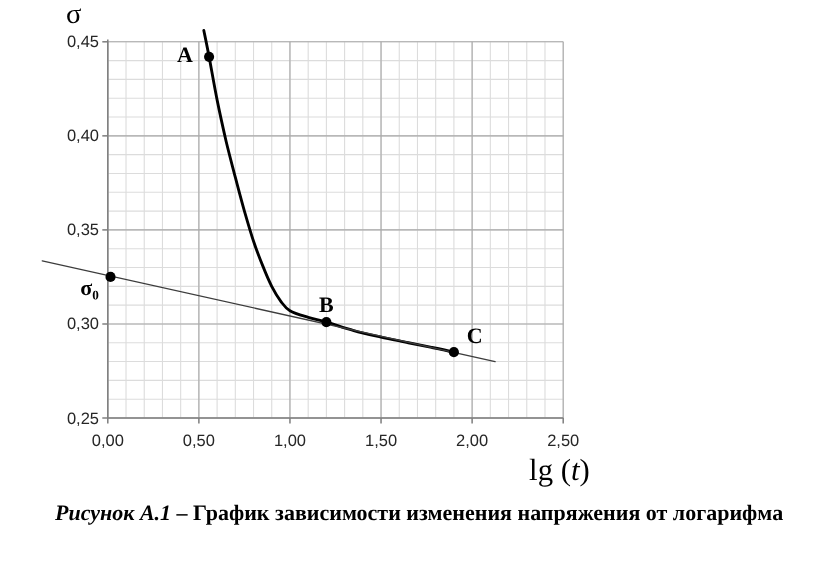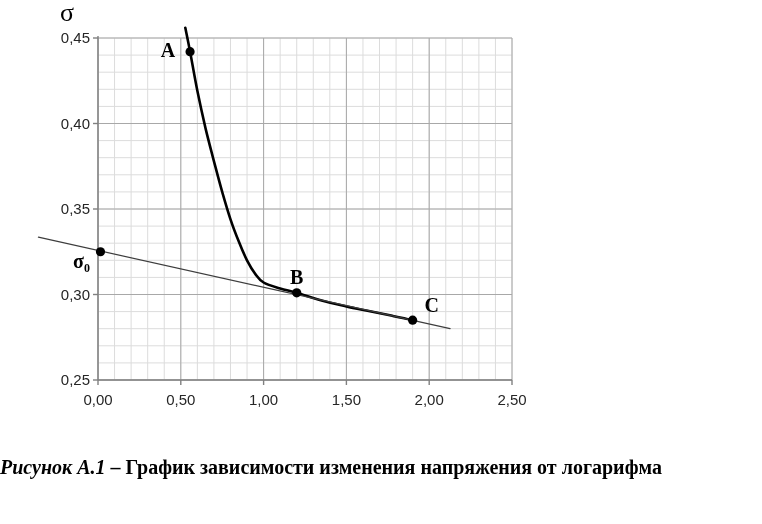--- a/index.html
+++ b/index.html
@@ -23,20 +23,21 @@
     font-family:"Liberation Serif","DejaVu Serif",serif;
     font-size:20px;font-weight:bold;fill:#000;
   }
   .x-axis-label{
     position:absolute;left:481px;top:412px;
     font-size:28px;color:#000;
   }
   .x-axis-label .var{font-style:italic;}
   .figure-caption{
     position:absolute;left:0;top:448px;width:762px;
+    text-align:center;
     font-size:20px;font-weight:bold;color:#000;
     line-height:38px;
   }
   .figure-caption .prefix{font-style:italic;}
 </style>
 </head>
 <body>
 
 <div class="page">
 
@@ -130,18 +131,19 @@
       <circle cx="190.0736" cy="51.680000000000014" r="4.6" fill="#000000"></circle>
       <text x="168.0736" y="56.680000000000014" text-anchor="middle" class="marker-label">A</text>
       <circle cx="296.72" cy="292.7900000000001" r="4.6" fill="#000000"></circle>
       <text x="296.72" y="283.7900000000001" text-anchor="middle" class="marker-label">B</text>
       <circle cx="412.64" cy="320.15000000000003" r="4.6" fill="#000000"></circle>
       <text x="431.64" y="312.15000000000003" text-anchor="middle" class="marker-label">C</text>
       <circle cx="100.484" cy="251.75" r="4.6" fill="#000000"></circle>
       <text x="81.484" y="267.75" text-anchor="middle" class="marker-label">σ₀</text>
     </svg>
 
+  <div class="x-axis-label"><span>lg (</span><span class="var">t</span><span>)</span></div>
 
   <div class="figure-caption">
     <div><span class="prefix">Рисунок А.1</span><span> – </span><span>График зависимости изменения напряжения от логарифма</span></div>
   </div>
 
 </div>
 
 </body></html>

